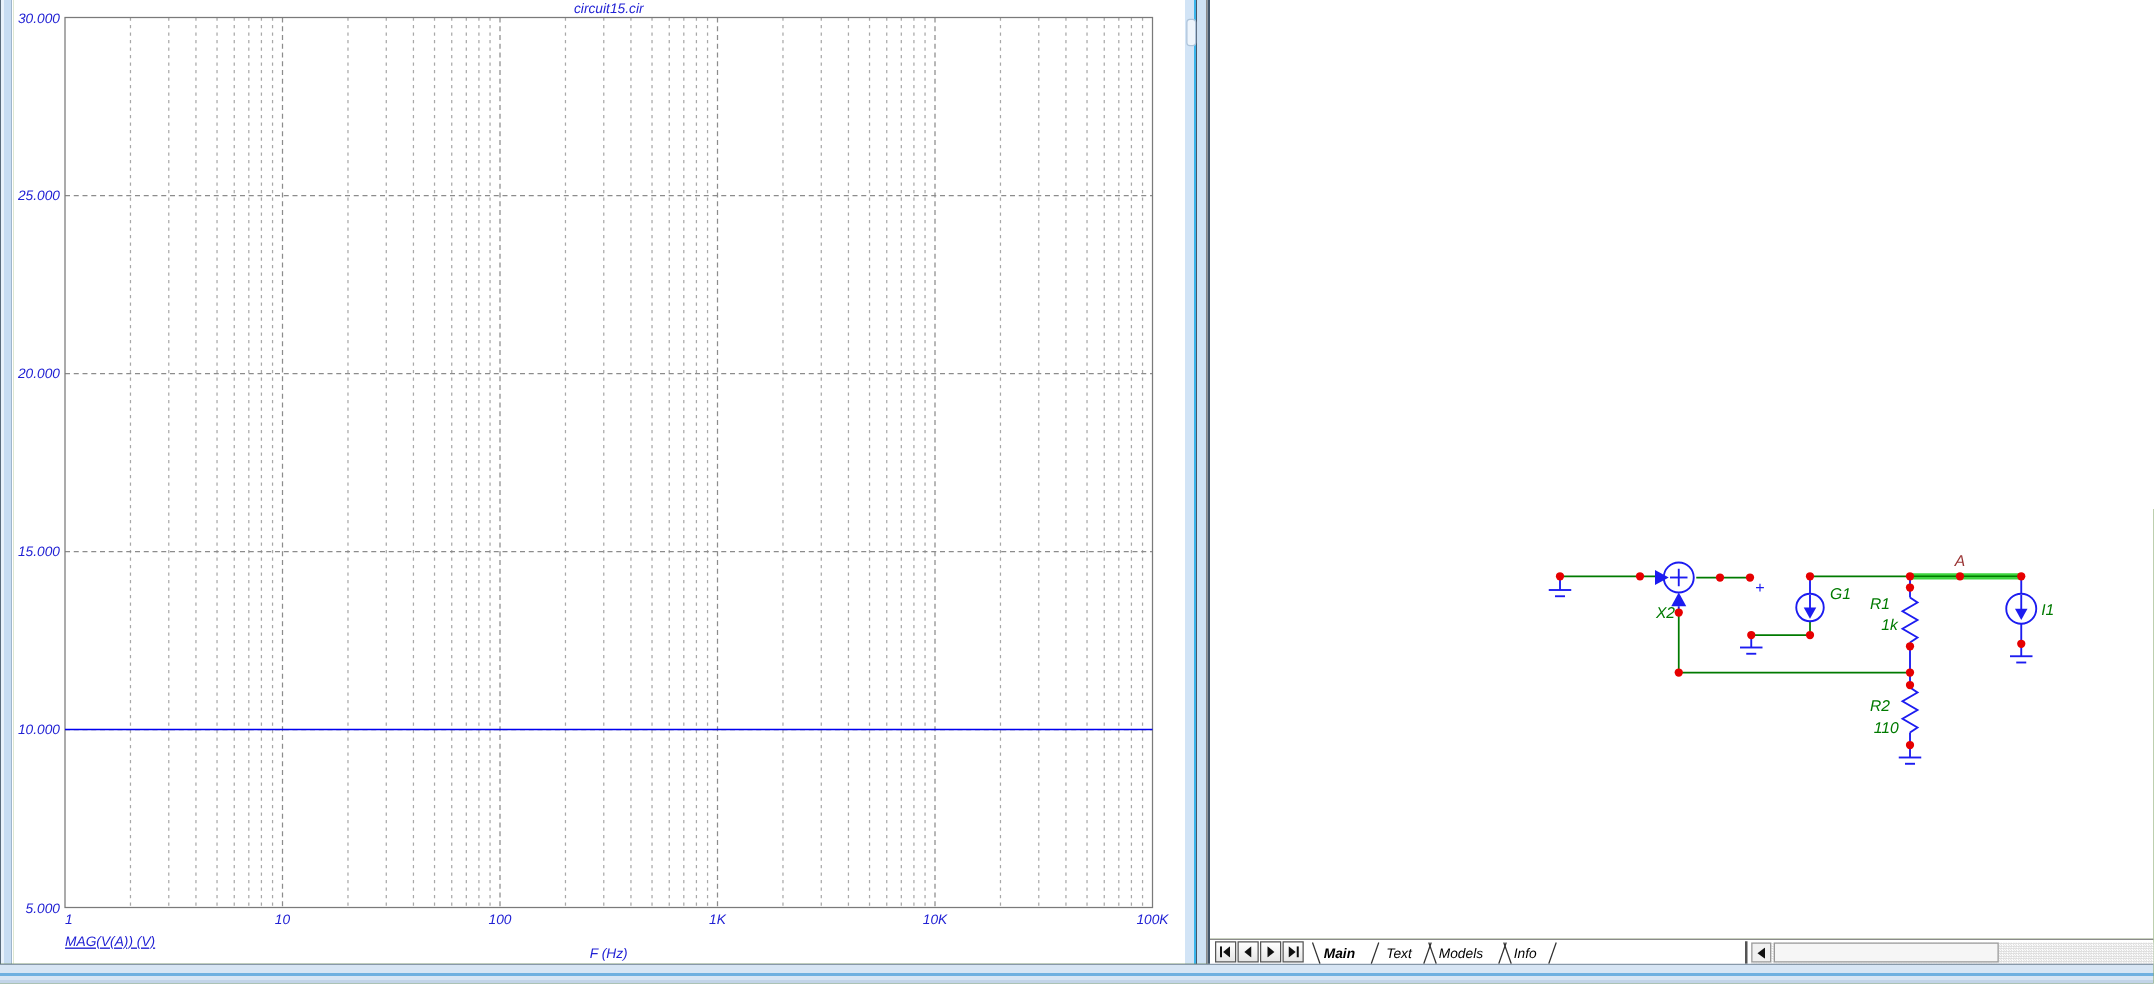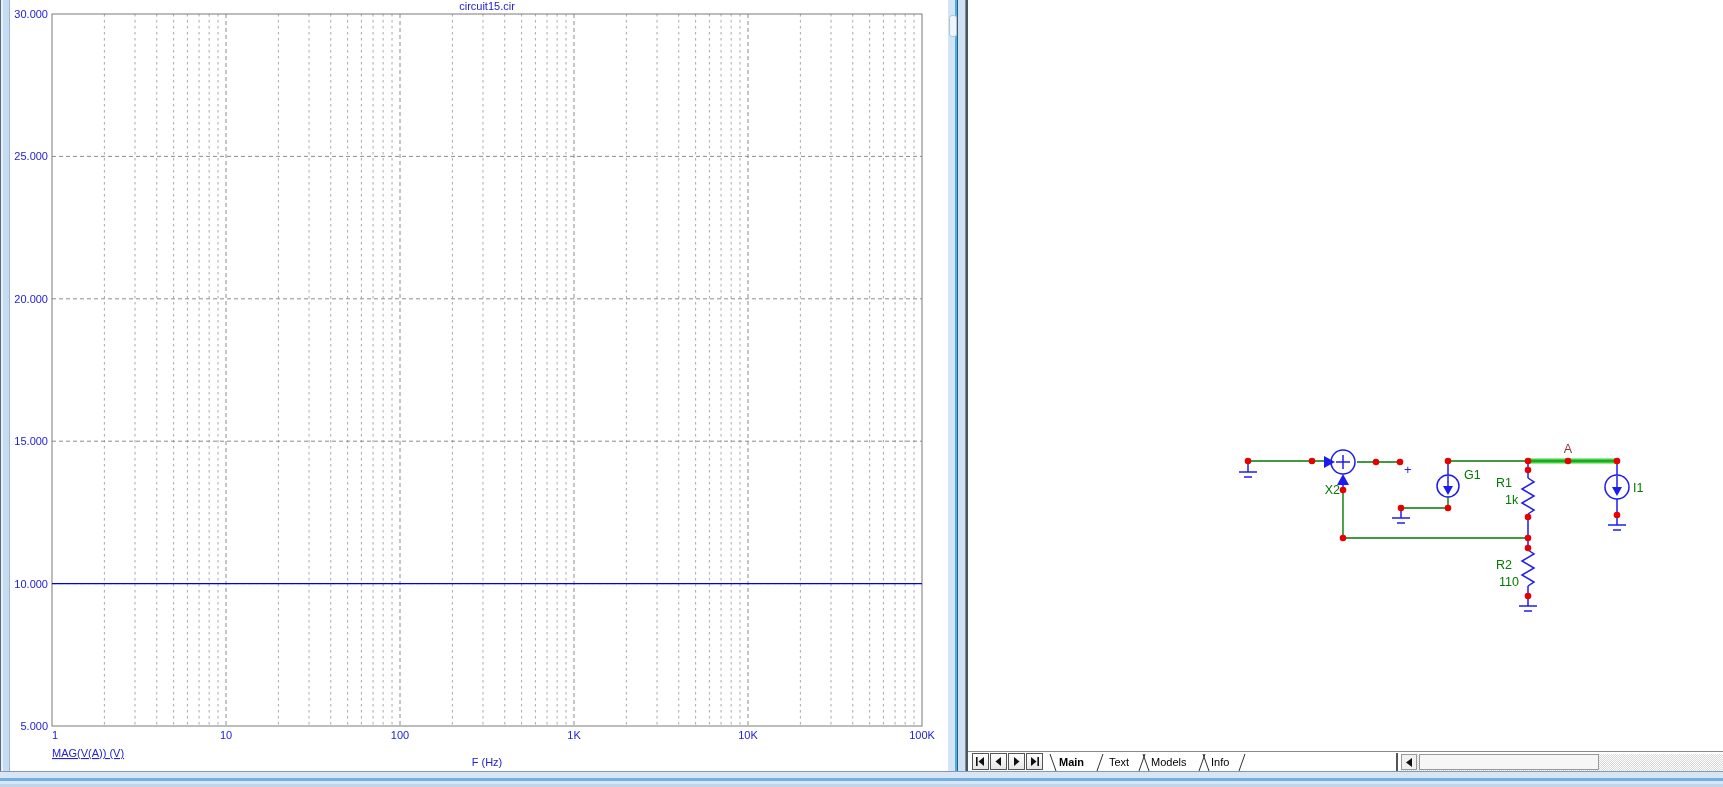--- a/index.html
+++ b/index.html
@@ -1,17 +1,17 @@
 <!DOCTYPE html>
 <html style="--c-plot_text: #2222d4; --c-trace: #0000f0; --c-grid_major: #8c8c8c; --c-grid_minor: #a8a8a8; --c-frame: #7a7a7a; --c-wire: #007a00; --c-component: #1c1cf0; --c-junction: #e60000; --c-comp_label: #007a00; --c-node_label: #993333; --c-highlight: #3ed43e;"><head>
 <meta charset="utf-8">
 <style>
   html,body{margin:0;padding:0;background:#dfe9f5;}
   #stage{position:relative;width:1723px;height:787px;overflow:hidden;background:#4d7c0f;
-         font-family:"Liberation Sans","DejaVu Sans",sans-serif;}
+         font-family:"Liberation Sans","DejaVu Sans",sans-serif;font-style:italic;}
 
   
   #plot-pane{position:absolute;left:11px;top:0;width:937px;height:771px;background:#ffffff;}
   #plot-svg{position:absolute;left:0;top:0;}
   .plot-text{fill:var(--c-plot_text);font-size:11px;font-family:"Liberation Sans","DejaVu Sans",sans-serif;}
   .trace-label{text-decoration:underline;cursor:pointer;}
 
   
   #win-border-left{position:absolute;left:0;top:0;width:11px;height:771px;
       background:linear-gradient(90deg,#5a6b7c 0 1px,#e8f1fb 1px 3px,#c7dcf2 3px 9px,#9fb6cc 9px 10px,#ffffff 10px 11px);}

